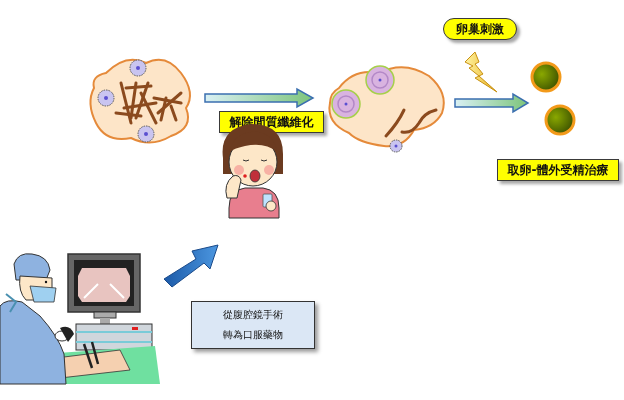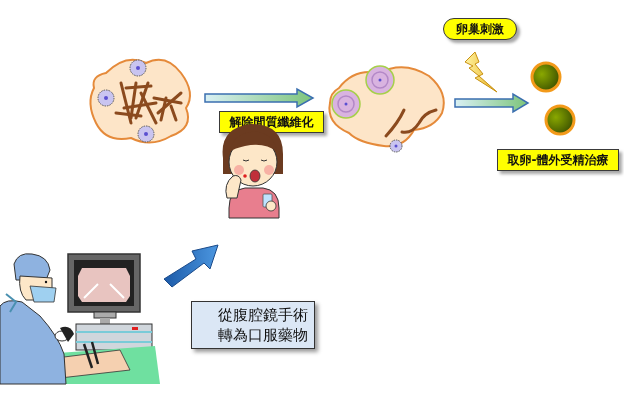--- a/index.html
+++ b/index.html
@@ -6,21 +6,21 @@
   body { width:624px; height:400px; position:relative; overflow:hidden; font-family:"DejaVu Sans", sans-serif; }
   .label-yellow {
     position:absolute; background:#ffff00; border:1.5px solid #3a3a3a;
     box-shadow:3px 3px 3px rgba(0,0,0,0.35);
     font-size:12px; font-weight:bold; color:#111; text-align:center;
     white-space:nowrap; line-height:18px; padding:1px 4px;
   }
   .label-blue {
     position:absolute; background:#dbe7f5; border:1.5px solid #333;
     box-shadow:3px 3px 4px rgba(0,0,0,0.4);
-    font-size:15px; color:#111; text-align:right; line-height:20px;
+    font-size:10px; color:#111; text-align:center; line-height:20px;
     padding:3px 6px;
   }
   svg { position:absolute; overflow:visible; }
 </style>
 </head>
 <body>
 
 <svg style="left:86px;top:48px;width:110px;height:100px" viewBox="0 0 110 100">
   <path d="M20 25 Q40 5 60 15 Q80 5 95 25 Q110 45 100 60 Q108 80 85 88 Q65 100 45 90 Q20 95 10 75 Q0 55 8 40 Q5 28 20 25Z" fill="#fde5c8" stroke="#e58a3a" stroke-width="2"></path>
   <g stroke="#8b4a1e" stroke-width="3" fill="none" stroke-linecap="round">
@@ -106,21 +106,21 @@
   <defs>
       <radialGradient id="eg" cx="0.35" cy="0.4" r="0.7">
         <stop offset="0" stop-color="#8aa800"></stop>
         <stop offset="1" stop-color="#3a4f00"></stop>
       </radialGradient>
     </defs>
   <circle cx="18" cy="19" r="14" fill="url(#eg)" stroke="#f39a1a" stroke-width="3"></circle>
   <circle cx="32" cy="62" r="14" fill="url(#eg)" stroke="#f39a1a" stroke-width="3"></circle>
 </svg>
 
-<div class="label-yellow" style="left:497px;top:149px;width:112px;">取卵-體外受精治療</div>
+<div class="label-yellow" style="left:497px;top:159px;width:112px;">取卵-體外受精治療</div>
 
 <svg style="left:215px;top:118px;width:75px;height:100px" viewBox="0 0 75 100">
   <path d="M14 90 Q14 72 30 70 L48 70 Q64 72 64 90 L64 100 L14 100Z" fill="#e87e8e" stroke="#333" stroke-width="1"></path>
   <path d="M8 40 Q4 10 36 6 Q68 6 68 36 L68 56 L8 56Z" fill="#6b3b20"></path>
   <ellipse cx="38" cy="44" rx="24" ry="24" fill="#fde7c8" stroke="#333" stroke-width="1"></ellipse>
   <path d="M14 34 Q20 12 44 14 Q60 18 62 34 Q50 24 30 28 Q20 30 14 34Z" fill="#6b3b20"></path>
   <circle cx="24" cy="52" r="5" fill="#f7b1a4"></circle>
     <circle cx="54" cy="52" r="5" fill="#f7b1a4"></circle>
   <path d="M28 42 Q31 44 34 42" stroke="#333" fill="none"></path>
     <path d="M46 42 Q49 44 52 42" stroke="#333" fill="none"></path>

